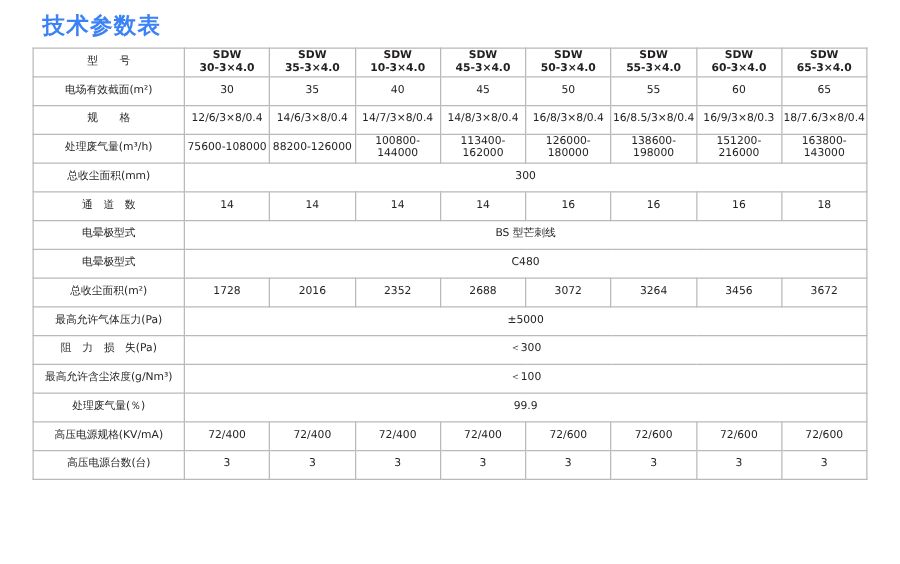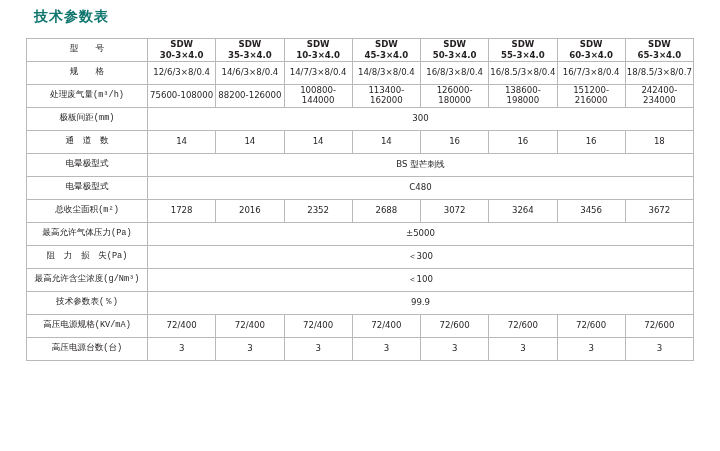--- a/index.html
+++ b/index.html
@@ -17,23 +17,23 @@
   .page {
     position: relative;
     width: 720px;
     height: 451px;
     box-sizing: border-box;
   }
   .title {
     position: absolute;
     left: 34px;
     top: 8px;
-    font-size: 14px;
+    font-size: 18px;
     font-weight: bold;
-    color: #0f766e;
+    color: #3b82f6;
     letter-spacing: 1px;
     white-space: nowrap;
   }
   table.spec {
     position: absolute;
     left: 26px;
     top: 38px;
     width: 668px;
     border-collapse: collapse;
     table-layout: fixed;
@@ -47,21 +47,20 @@
     padding: 0 1px;
     height: 22px;
     color: #231f20;
     word-break: keep-all;
   }
   td.label {
     width: 118px;
     font-size: 9px;
     text-align: center;
     white-space: nowrap;
-    font-family: Liberation Mono, monospace;
   }
   td.val {
     font-size: 8.3px;
   }
   td.span {
     font-size: 9px;
   }
   .two-line {
     display: block;
     line-height: 1.25;
@@ -104,43 +103,54 @@
           <td class="val">
             <span class="two-line">SDW</span>
             <span class="two-line">60-3×4.0</span>
           </td>
           <td class="val">
             <span class="two-line">SDW</span>
             <span class="two-line">65-3×4.0</span>
           </td>
         </tr>
         <tr>
+          <td class="label">电场有效截面(m²)</td>
+          <td class="val">30</td>
+          <td class="val">35</td>
+          <td class="val">40</td>
+          <td class="val">45</td>
+          <td class="val">50</td>
+          <td class="val">55</td>
+          <td class="val">60</td>
+          <td class="val">65</td>
+        </tr>
+        <tr>
           <td class="label">规　　格</td>
           <td class="val">12/6/3×8/0.4</td>
           <td class="val">14/6/3×8/0.4</td>
           <td class="val">14/7/3×8/0.4</td>
           <td class="val">14/8/3×8/0.4</td>
           <td class="val">16/8/3×8/0.4</td>
           <td class="val">16/8.5/3×8/0.4</td>
-          <td class="val">16/7/3×8/0.4</td>
-          <td class="val">18/8.5/3×8/0.7</td>
+          <td class="val">16/9/3×8/0.3</td>
+          <td class="val">18/7.6/3×8/0.4</td>
         </tr>
         <tr>
           <td class="label">处理废气量(m³/h)</td>
           <td class="val">75600-108000</td>
           <td class="val">88200-126000</td>
           <td class="val">100800-144000</td>
           <td class="val">113400-162000</td>
           <td class="val">126000-180000</td>
           <td class="val">138600-198000</td>
           <td class="val">151200-216000</td>
-          <td class="val">242400-234000</td>
-        </tr>
-        <tr>
-          <td class="label">极板间距(mm)</td>
+          <td class="val">163800-143000</td>
+        </tr>
+        <tr>
+          <td class="label">总收尘面积(mm)</td>
           <td class="span" colspan="8">300</td>
         </tr>
         <tr>
           <td class="label">通　道　数</td>
           <td class="val">14</td>
           <td class="val">14</td>
           <td class="val">14</td>
           <td class="val">14</td>
           <td class="val">16</td>
           <td class="val">16</td>
@@ -172,21 +182,21 @@
         </tr>
         <tr>
           <td class="label">阻　力　损　失(Pa)</td>
           <td class="span" colspan="8">＜300</td>
         </tr>
         <tr>
           <td class="label">最高允许含尘浓度(g/Nm³)</td>
           <td class="span" colspan="8">＜100</td>
         </tr>
         <tr>
-          <td class="label">技术参数表(％)</td>
+          <td class="label">处理废气量(％)</td>
           <td class="span" colspan="8">99.9</td>
         </tr>
         <tr>
           <td class="label">高压电源规格(KV/mA)</td>
           <td class="val">72/400</td>
           <td class="val">72/400</td>
           <td class="val">72/400</td>
           <td class="val">72/400</td>
           <td class="val">72/600</td>
           <td class="val">72/600</td>

